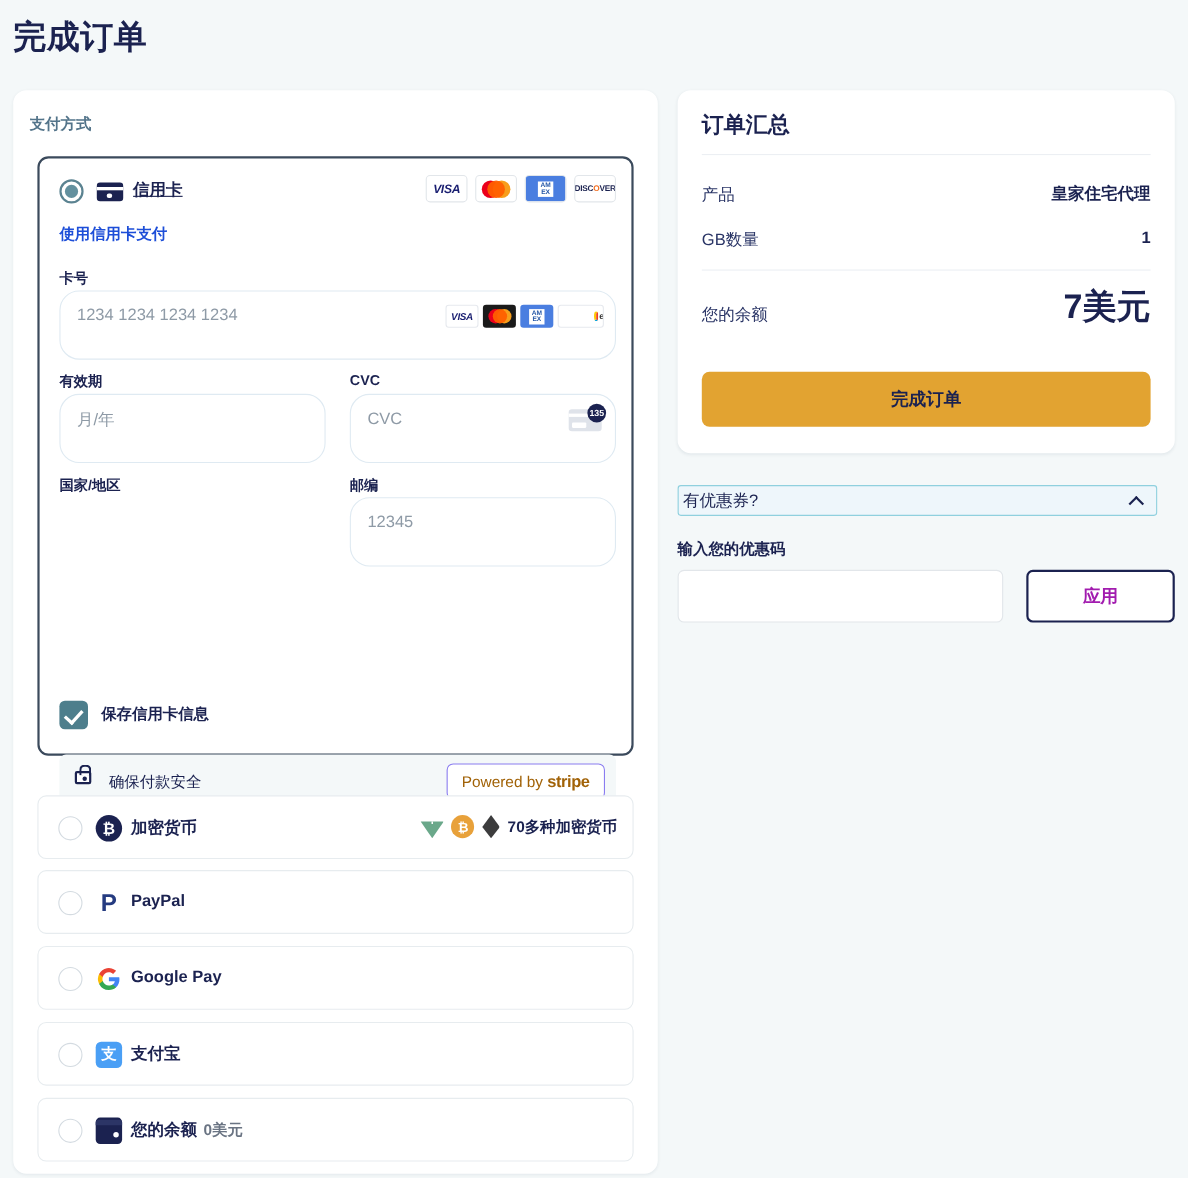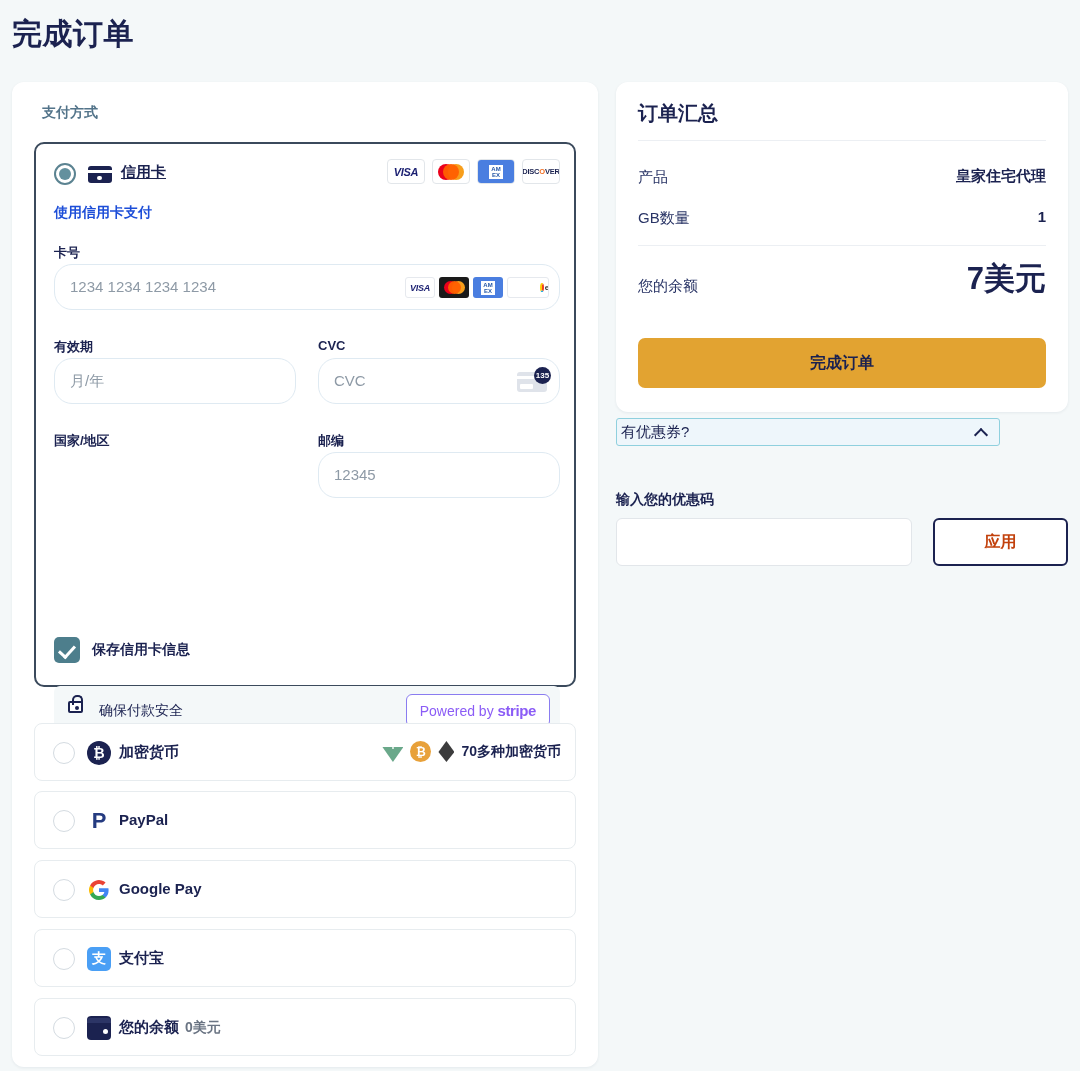--- a/index.html
+++ b/index.html
@@ -19,21 +19,21 @@
   }
 
   
   .left-panel {
     position: absolute; left: 12px; top: 82px;
     width: 586px; height: 985px;
     background: #fff; border-radius: 12px;
     box-shadow: 0 1px 3px rgba(20,40,70,.07);
   }
   .section-label {
-    position: absolute; left: 30px; top: 22px;
+    position: absolute; left: 15px; top: 22px;
     font-size: 14px; font-weight: 700; color: #53748a;
   }
 
   
   .cc-box {
     position: absolute; left: 22px; top: 60px;
     width: 542px; height: 545px;
     border: 2px solid #3b4a5c; border-radius: 10px;
     background: #fff;
   }
@@ -82,21 +82,21 @@
   .disc-txt b { color: #f26e21; }
 
   .cc-sub {
     position: absolute; left: 18px; top: 60px;
     font-size: 14px; font-weight: 700; color: #1d4ed8;
   }
 
   .fld-label { position: absolute; font-size: 13px; font-weight: 700; color: #1b2250; }
   .fld {
     position: absolute; border: 1px solid #dfeaf2; border-radius: 18px;
-    background: #fff; height: 46px;
+    background: #fff; height: 63px;
   }
   .fld .ph {
     position: absolute; left: 15px; top: 13px;
     font-size: 15px; color: #8e9aa6;
   }
 
   .inbrand-row { position: absolute; right: 10px; top: 12px; display: flex; gap: 4px; }
   .inbrand { width: 30px; height: 21px; border-radius: 3px; display:flex; align-items:center; justify-content:center; overflow:hidden;}
   .inbrand.visa { background:#fff; border:1px solid #e6e9ee; }
   .inbrand.visa span { font-size:9px; font-weight:700; font-style:italic; color:#1a1f71; letter-spacing:-.3px;}
@@ -150,21 +150,21 @@
   }
   .lock::before {
     content: ""; position: absolute; left: 2px; top: -8px; width: 7px; height: 8px;
     border: 2px solid #1b2250; border-bottom: none; border-radius: 5px 5px 0 0;
   }
   .lock::after { content:""; position:absolute; left:4.5px; top:3px; width:4px; height:4px; border-radius:50%; background:#1b2250;}
   .secure-txt { position: absolute; left: 45px; top: 16px; font-size: 14px; color: #1b2250; }
   .stripe-pill {
     position: absolute; right: 10px; top: 8px;
     padding: 7px 13px; border: 1px solid #8a7cf0; border-radius: 6px;
-    font-size: 14px; color: #8b5cf6; background: #fff; text-align: center;
+    font-size: 14px; color: #a16207; background: #fff; text-align: center;
   }
   .stripe-pill b { font-weight: 800; letter-spacing: -.4px; font-size: 15px; }
 
   
   .pay-row {
     position: absolute; left: 22px; width: 542px; height: 58px;
     border: 1px solid #e7ecef; border-radius: 8px; background: #fff;
   }
   .radio-off {
     position: absolute; left: 18px; top: 18px;
@@ -205,38 +205,38 @@
   .sum-v { position: absolute; right: 22px; font-size: 15px; font-weight: 700; color: #1b2250; }
   .price-k { position: absolute; left: 22px; top: 195px; font-size: 15px; color: #2a3566; }
   .price-v { position: absolute; right: 22px; top: 176px; font-size: 31px; font-weight: 800; color: #1b2250; }
   .cta {
     position: absolute; left: 22px; top: 256px; width: 408px; height: 50px;
     background: #e2a331; border: none; border-radius: 7px;
     font-family: inherit; font-size: 16px; font-weight: 700; color: #1b2250; cursor: pointer;
   }
 
   .coupon-toggle {
-    position: absolute; left: 616px; top: 418px; width: 384px; height: 28px;
+    position: absolute; left: 616px; top: 441px; width: 436px; height: 28px;
     background: #eef6fb; border: 1px solid #8fd0de; border-radius: 3px; cursor: pointer;
   }
   .coupon-toggle .ct-txt { position: absolute; left: 4px; top: 4px; font-size: 15px; color: #1b2250; }
   .ct-chev {
     position: absolute; right: 13px; top: 11px; width: 10px; height: 10px;
     border-left: 2px solid #1b2250; border-top: 2px solid #1b2250;
     transform: rotate(45deg);
   }
   .coupon-label { position: absolute; left: 616px; top: 491px; font-size: 14px; font-weight: 700; color: #1b2250; }
   .coupon-input {
     position: absolute; left: 616px; top: 518px; width: 296px; height: 48px;
     border: 1px solid #e2e6ea; border-radius: 6px; background: #fff;
   }
   .apply-btn {
     position: absolute; left: 933px; top: 518px; width: 135px; height: 48px;
     border: 2px solid #1b2250; border-radius: 6px; background: #fff;
-    font-family: inherit; font-size: 16px; font-weight: 700; color: #c2410c; cursor: pointer;
+    font-family: inherit; font-size: 16px; font-weight: 700; color: #a21caf; cursor: pointer;
   }
 </style>
 </head>
 <body>
 
 <div class="page">
 
   <div class="page-title">完成订单</div>
 
   <div class="left-panel">

